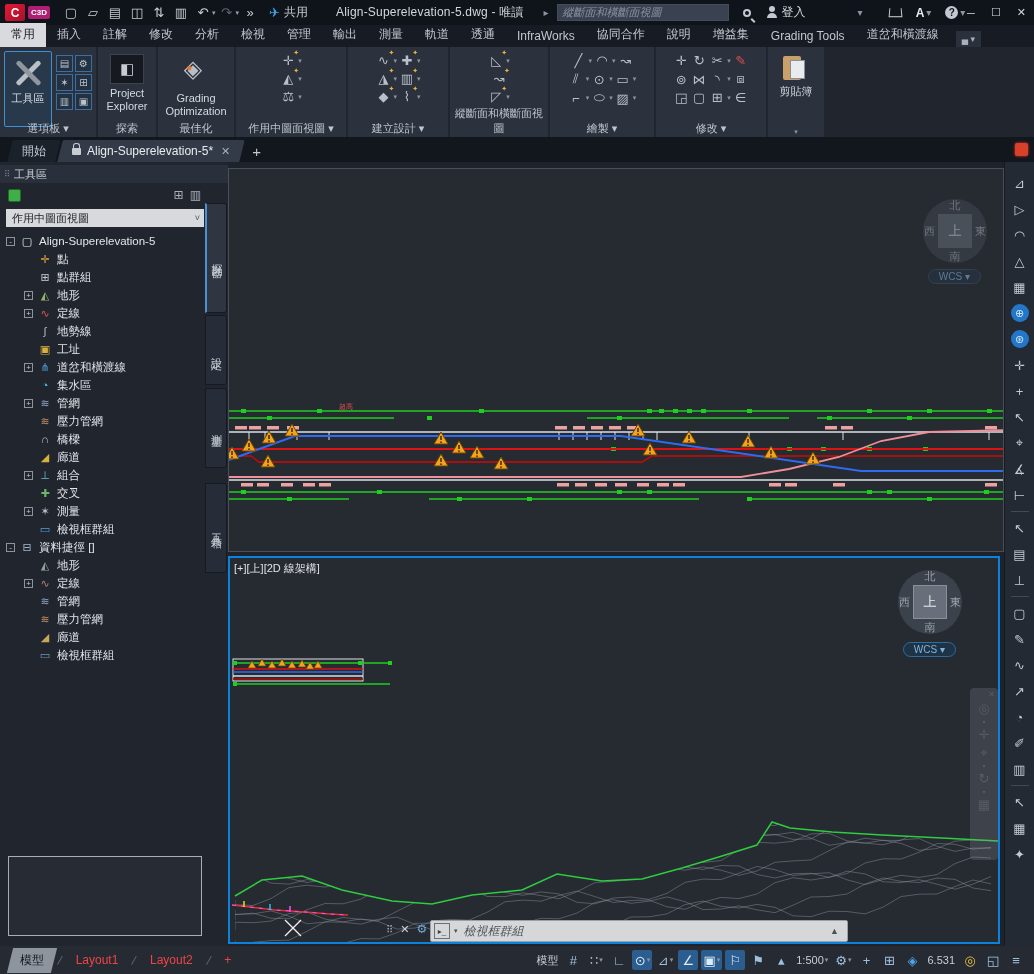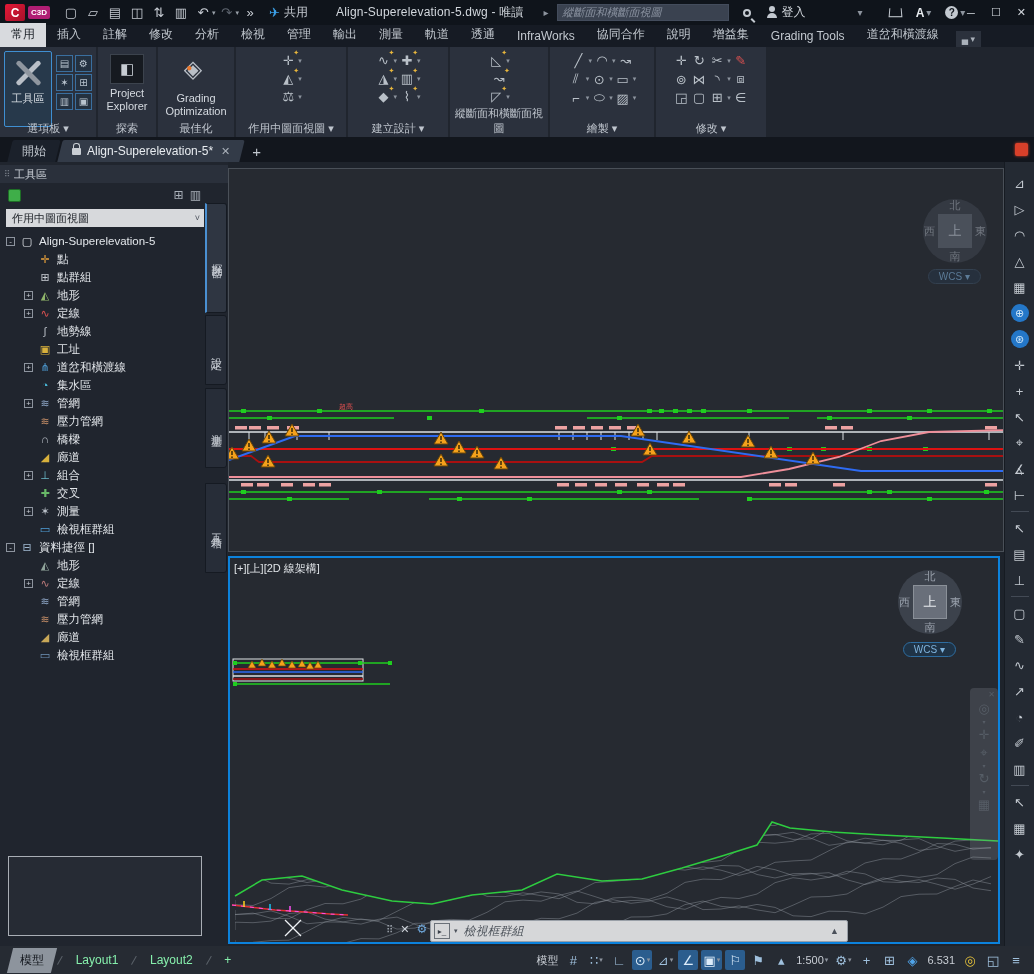--- a/index.html
+++ b/index.html
@@ -135,21 +135,21 @@
   #cmd-grips { position:absolute; left:386px; top:922px; display:flex; align-items:center; gap:7px; z-index:6; color:#cfd4da; }
   #cmd-grips .g { font-size:10px; color:#9aa1aa; }
   #cmdline { position:absolute; left:430px; top:920px; width:418px; height:22px; background:#d6d7d9; border:1px solid #9aa0a8; border-radius:2px; display:flex; align-items:center; z-index:6; }
   #cmdline .cbox { width:16px; height:16px; border:1px solid #6a7078; margin:0 4px 0 3px; display:flex; align-items:center; justify-content:center; font-size:8px; color:#3c424c; }
   #cmdline .cdd { font-size:7px; color:#4a505a; margin-right:6px; }
   #cmdline .prompt { color:#4d535b; font-style:italic; font-size:12px; }
   #cmdline .up { margin-left:auto; margin-right:8px; color:#4a505a; font-size:9px; }
 
   
   #statusbar { position:absolute; left:0; top:946px; width:1034px; height:28px; background:#262b33; display:flex; align-items:center; }
-  .lt-tab { padding:4px 10px; color:#86efac; font-size:12px; }
+  .lt-tab { padding:4px 10px; color:#ef4444; font-size:12px; }
   .lt-tab.active { background:#8d949d; color:#15191f; transform:skewX(-14deg); margin-left:10px; }
   .lt-tab.active span { display:inline-block; transform:skewX(14deg); }
   .lt-sep { color:#5a6169; transform:rotate(14deg); font-size:13px; }
   #sb-right { margin-left:auto; display:flex; align-items:center; gap:3px; padding-right:8px; }
   .sbi { min-width:20px; height:20px; display:flex; align-items:center; justify-content:center; color:#9fc0dd; font-size:13px; border-radius:2px; padding:0 2px; gap:1px; }
   .sbi.on { background:#2b5d8e; color:#dcecfa; }
   .sbi .t { font-size:11px; color:#c9ced5; }
   .sbi .dd { font-size:7px; color:#8d949e; }
   .sbi.yellow { color:#e8c43c; }
   .sbi.blue { color:#4fa3e8; }
@@ -382,20 +382,32 @@
           <span class="ri">⊞</span>
               <span class="rdd">▾</span>
           <span class="ri">∈</span>
         </div>
       </div>
         </div>
       <div class="plabel"><span>修改</span> ▾</div>
     </div>
 
 
+    <div class="rpanel" style="width:56px">
+      <div class="pbody">
+        <div class="bigbtn">
+          <div class="clip-icon">
+              <span class="board"></span>
+              <span class="sheet"></span>
+            </div>
+          <div class="blabel">剪貼簿</div>
+        </div>
+      </div>
+      <div class="pdrop">▾</div>
+    </div>
   </div>
 
   <div id="filetabs">
     <div class="ftab" style="margin-left:10px">
         <span>開始</span>
       </div>
     <div class="ftab active">
       <span style="display:flex;align-items:center">
           <span class="lock"></span>
           <span>Align-Superelevation-5*</span>

